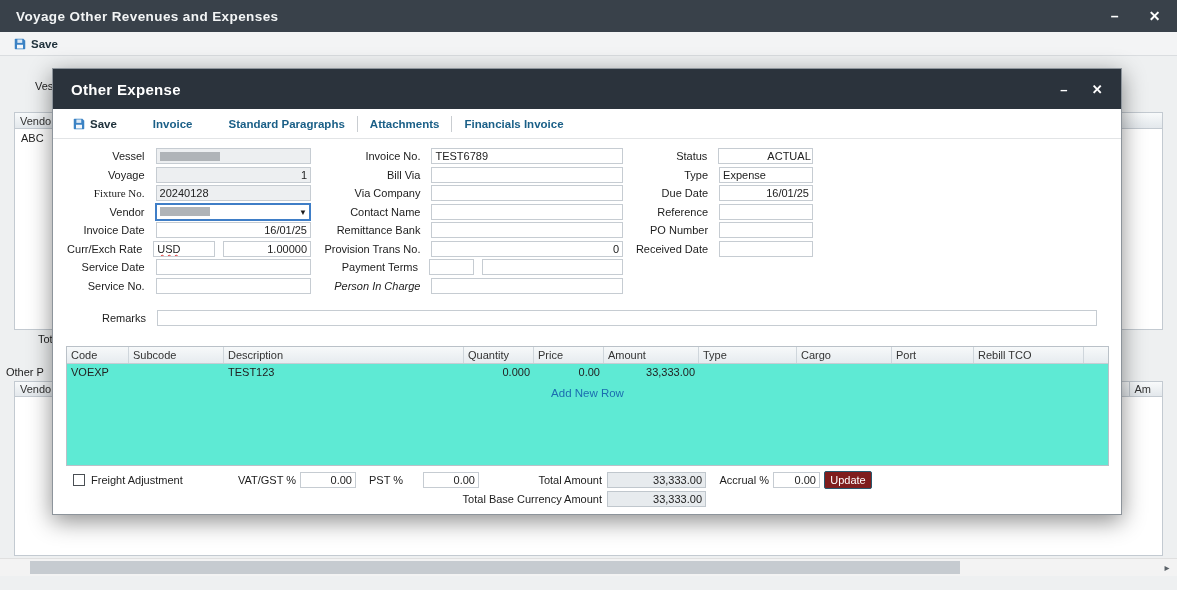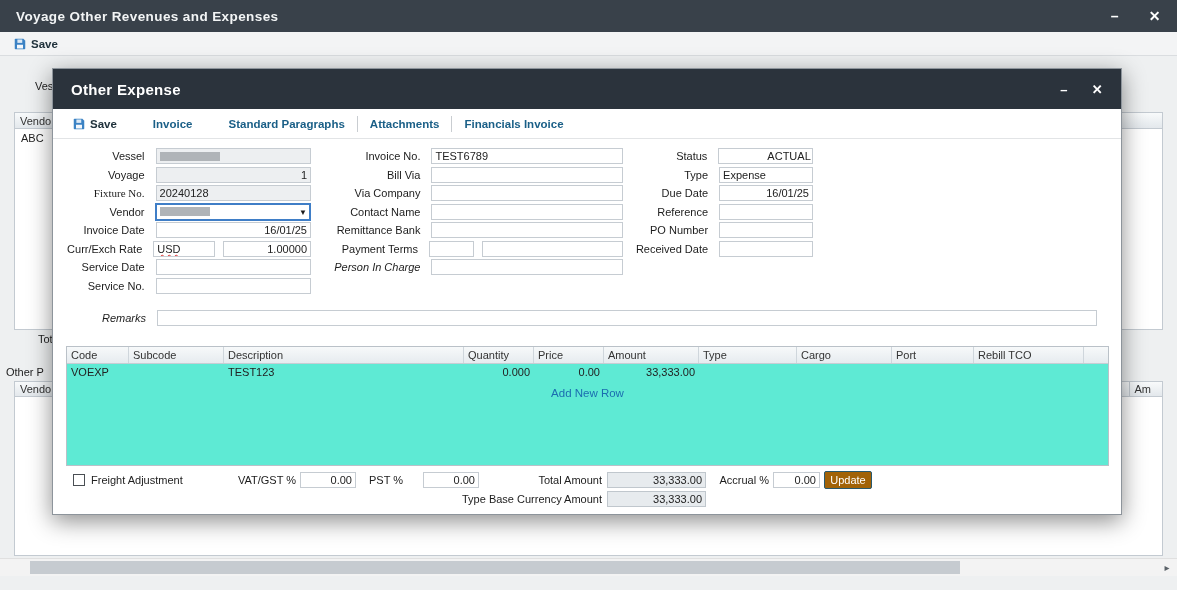--- a/index.html
+++ b/index.html
@@ -60,21 +60,21 @@
   .num { text-align:right; justify-content:flex-end; display:flex; }
   .c-code{width:62px} .c-sub{width:95px} .c-desc{width:240px} .c-qty{width:70px} .c-price{width:70px}
   .c-amt{width:95px} .c-type{width:98px} .c-cargo{width:95px} .c-port{width:82px} .c-rebill{width:110px} .c-fill{flex:1; border-right:none !important;}
   .add-row { text-align:center; padding-top:7px; color:#1b6db0; font-size:11.5px; cursor:pointer; }
 
   
   .abs { position:absolute; }
   .lbl-r { text-align:right; white-space:nowrap; color:#1c1c1c; }
   .checkbox { width:12px; height:12px; border:1px solid #4a4f54; background:#fff; }
   .tot { background:#e7ebee; border:1px solid #c0c7cd; }
-  .btn-update { background:#a16207; color:#fff; border:1px solid #27596f; font-size:11px;
+  .btn-update { background:#7f1d1d; color:#fff; border:1px solid #27596f; font-size:11px;
     display:flex; align-items:center; justify-content:center; cursor:pointer; border-radius:2px; }
 </style>
 </head>
 <body>
 
 <div class="stage">
 
   <div class="titlebar-main">
     <span>Voyage Other Revenues and Expenses</span>
     <span class="win-controls">
@@ -202,20 +202,24 @@
       </div>
       <div class="frow">
         <span class="flabel" style="width:124px;">Contact Name</span>
         <span class="inp" style="width:194px;"></span>
       </div>
       <div class="frow">
         <span class="flabel" style="width:124px;">Remittance Bank</span>
         <span class="inp" style="width:194px;"></span>
       </div>
       <div class="frow">
+        <span class="flabel" style="width:124px;">Provision Trans No.</span>
+        <span class="inp right" style="width:194px;">0</span>
+      </div>
+      <div class="frow">
         <span class="flabel" style="width:124px;">Payment Terms</span>
         <span class="inp" style="width:46px;"></span>
         <span class="inp" style="width:146px; margin-left:2px;"></span>
       </div>
       <div class="frow">
         <span class="flabel" style="width:124px;font-style:italic;">Person In Charge</span>
         <span class="inp" style="width:194px;"></span>
       </div>
     </div>
 
@@ -241,21 +245,21 @@
         <span class="inp" style="width:96px;"></span>
       </div>
       <div class="frow">
         <span class="flabel" style="width:88px;">Received Date</span>
         <span class="inp" style="width:96px;"></span>
       </div>
     </div>
 
     <div class="fcol" style="left:10px; top:240px; width:1038px;">
       <div class="frow">
-        <span class="flabel" style="width:88px;font-style:italic;">Remarks</span>
+        <span class="flabel" style="width:88px;">Remarks</span>
         <span class="inp" style="width:940px;"></span>
       </div>
     </div>
 
     <div class="grid">
       <div class="ghead">
         <div class="c-code">Code</div>
         <div class="c-sub">Subcode</div>
         <div class="c-desc">Description</div>
         <div class="c-qty">Quantity</div>
@@ -292,17 +296,17 @@
     <span class="abs lbl-r" style="left:300px; top:405px; width:66px;text-align:center;">PST %</span>
     <span class="abs inp right" style="left:370px; top:403px; width:56px;">0.00</span>
 
     <span class="abs lbl-r" style="left:440px; top:405px; width:109px;">Total Amount</span>
     <span class="abs inp right tot" style="left:554px; top:403px; width:99px;">33,333.00</span>
 
     <span class="abs lbl-r" style="left:640px; top:405px; width:76px;">Accrual %</span>
     <span class="abs inp right" style="left:720px; top:403px; width:47px;">0.00</span>
     <span class="abs btn-update" style="left:771px; top:402px; width:48px; height:18px;">Update</span>
 
-    <span class="abs lbl-r" style="left:380px; top:424px; width:169px;">Type Base Currency Amount</span>
+    <span class="abs lbl-r" style="left:380px; top:424px; width:169px;">Total Base Currency Amount</span>
     <span class="abs inp right tot" style="left:554px; top:422px; width:99px;">33,333.00</span>
 
   </div>
 </div>
 
 </body></html>

